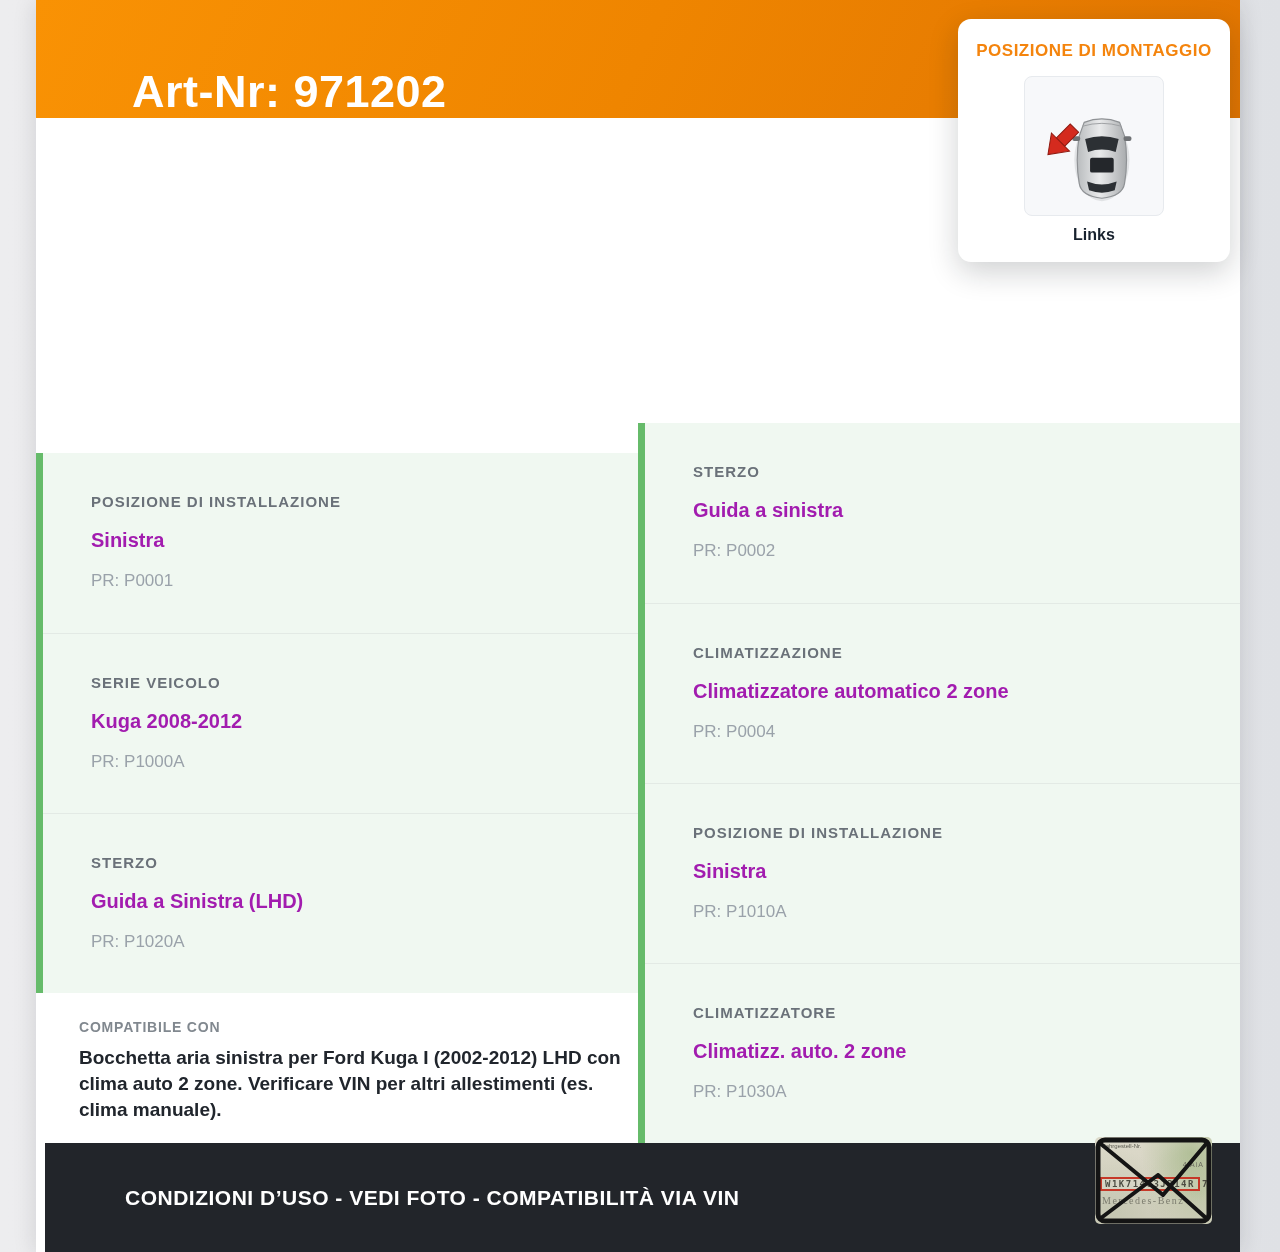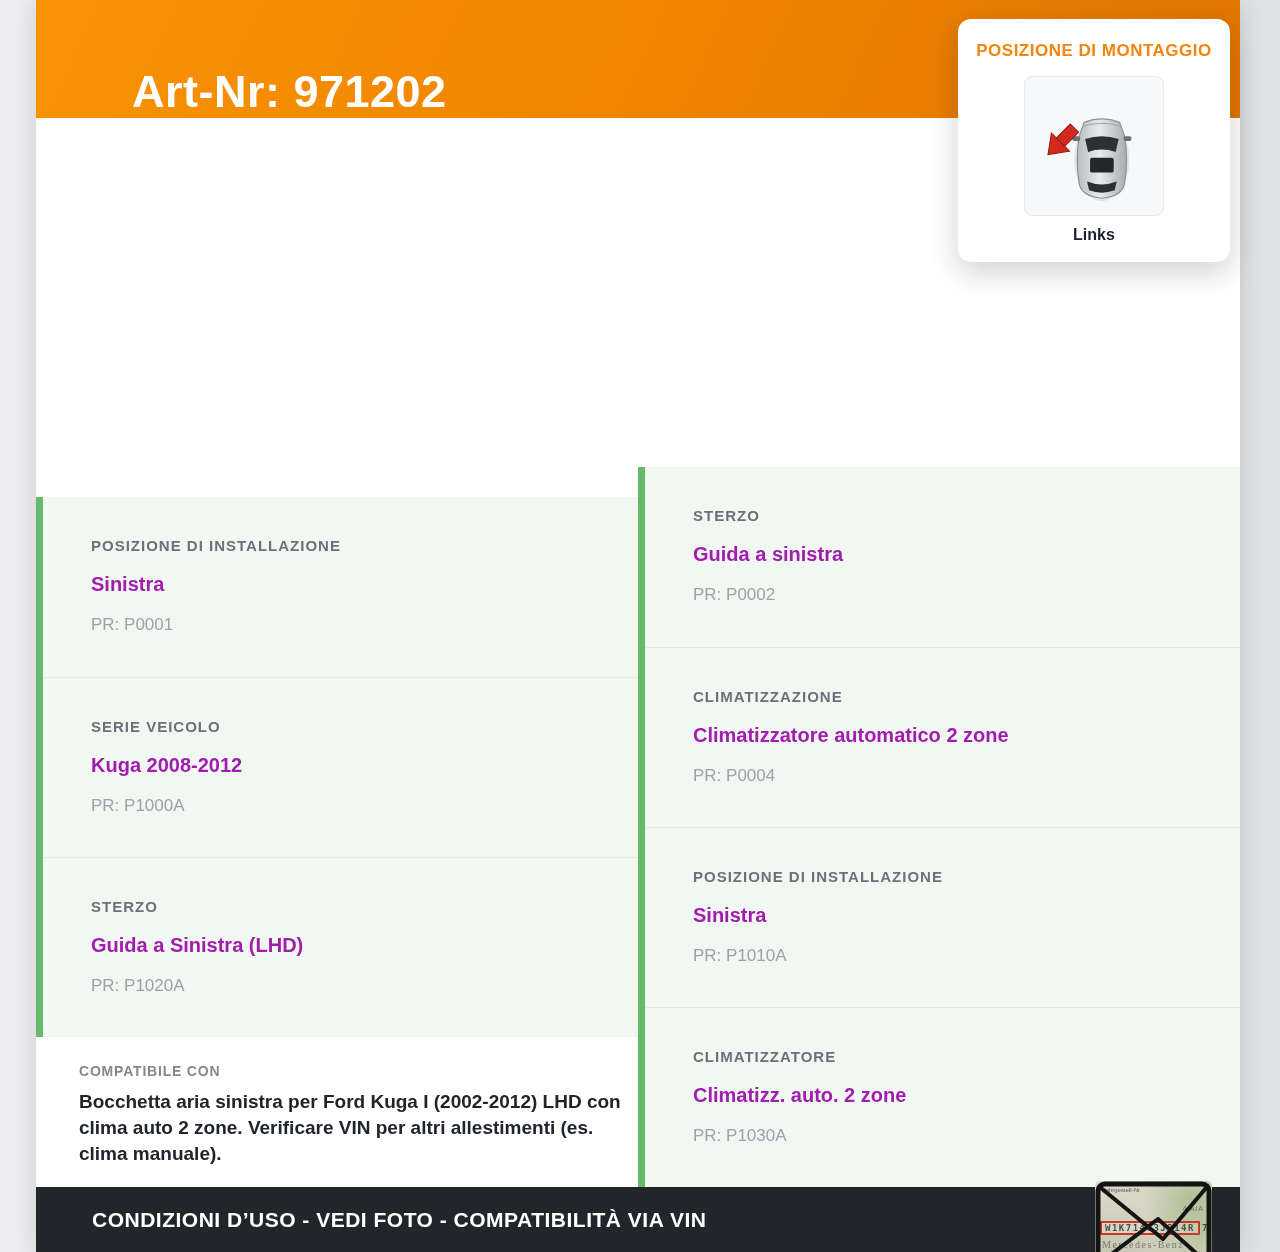--- a/index.html
+++ b/index.html
@@ -47,22 +47,22 @@
   .mount-title { font-size:17px; font-weight:bold; color:#f4840d; letter-spacing:.5px; }
   .car-box {
     width:140px; height:140px; margin:15px auto 10px;
     background:#f7f8fa; border:1px solid #e7eaee; border-radius:8px;
     display:flex; align-items:center; justify-content:center;
   }
   .mount-caption { font-size:16px; font-weight:bold; color:#18222e; }
 
   
   .footer {
-    flex:none; height:65px; background:#22252a; display:flex; align-items:center;
-    padding-left:56px; position:relative;
+    flex:none; height:109px; background:#22252a; display:flex; align-items:center;
+    padding-left:80px; position:relative;margin-left:9px;
   }
   .footer-text { font-size:21px; font-weight:bold; color:#ffffff; letter-spacing:.5px; }
 
   
   .vin-photo {
     position:absolute; top:-6px; right:28px; width:117px; height:87px; z-index:4;
     border-radius:5px; overflow:hidden;
     background:
       radial-gradient(circle at 82% 18%, rgba(150,175,120,.55), rgba(150,175,120,0) 42%),
       radial-gradient(circle at 88% 62%, rgba(165,185,135,.45), rgba(165,185,135,0) 46%),

